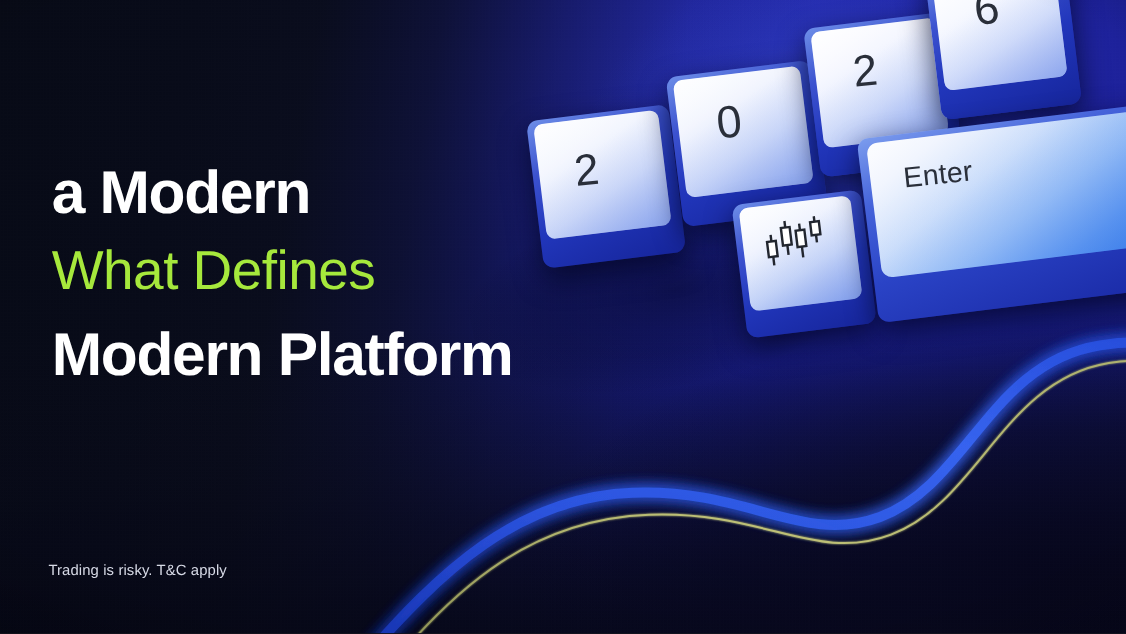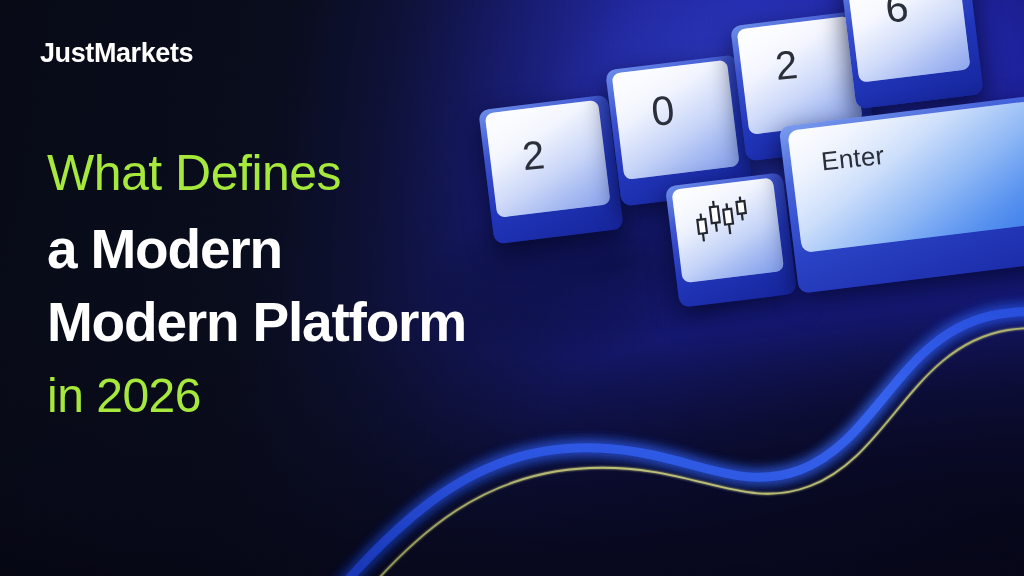--- a/index.html
+++ b/index.html
@@ -406,23 +406,22 @@
       </filter>
     </defs>
 
     <path d="M 330 600 C 400 520, 470 452, 575 448 C 680 444, 730 496, 800 470 C 880 440, 900 330, 1000 314 C 1035 308, 1060 312, 1080 318" stroke="url(#blueWaveGrad)" stroke-width="9" fill="none" stroke-linecap="round" filter="url(#blueGlow)" opacity="0.92"></path>
 
     <path d="M 348 614 C 416 530, 486 472, 590 468 C 694 464, 742 512, 810 486 C 890 456, 912 346, 1008 330 C 1040 325, 1062 330, 1082 336" stroke="url(#oliveWaveGrad)" stroke-width="1.8" fill="none" stroke-linecap="round" filter="url(#oliveGlow)"></path>
   </svg>
 
   <div class="vignette"></div>
 
-  <div class="logo">JustMarkets</div>
 
   <div class="headline">
+    <span class="hl-line hl-2">a Modern</span>
     <span class="hl-line hl-1">What Defines</span>
-    <span class="hl-line hl-2">a Modern</span>
     <span class="hl-line hl-3">Modern Platform</span>
-    <span class="hl-line hl-4">in 2026</span>
   </div>
 
+  <div class="disclaimer">Trading is risky. T&amp;C apply</div>
 
 </div>
 
 </body></html>

